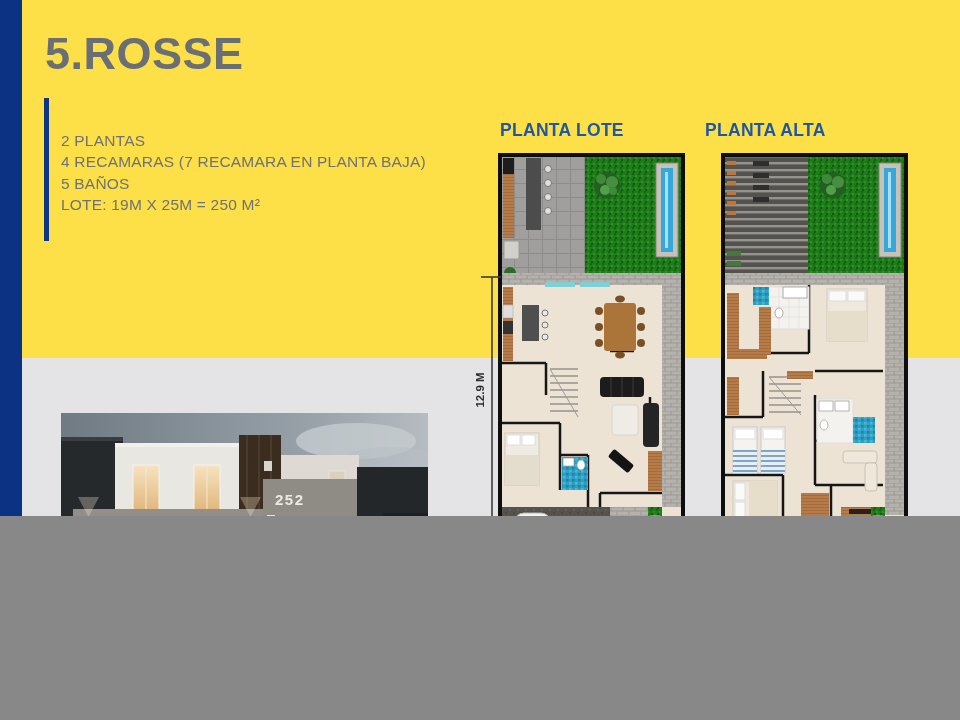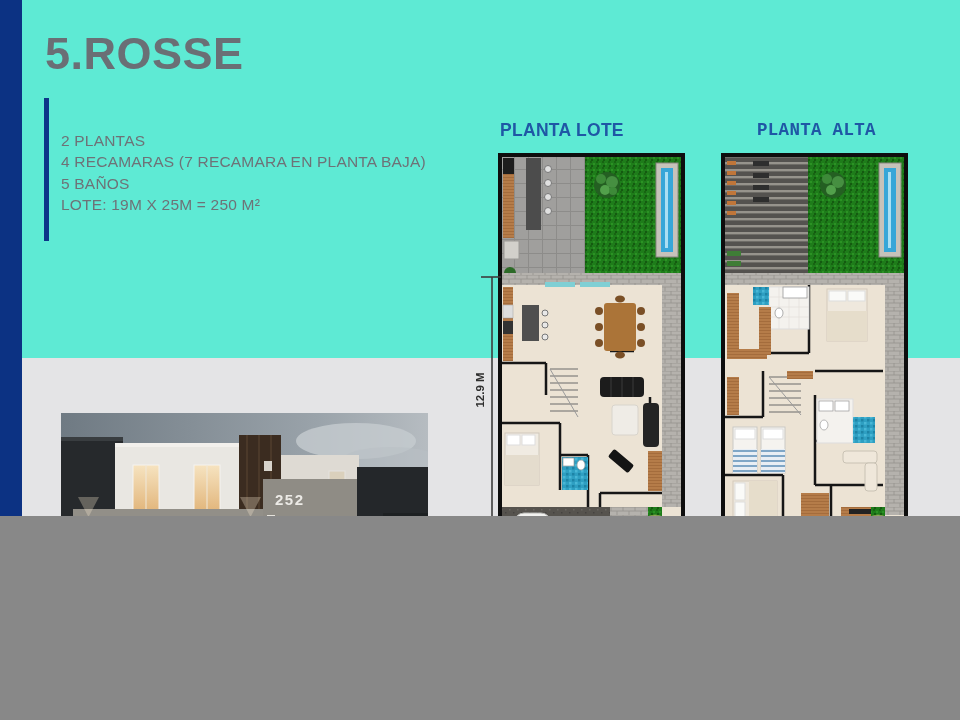--- a/index.html
+++ b/index.html
@@ -1,25 +1,25 @@
 <!DOCTYPE html>
 <html><head>
 <meta charset="utf-8">
 <style>
   html,body{margin:0;padding:0;background:#888;}
-  #slide{position:relative;width:960px;height:516px;background:#5eead4;overflow:hidden;
+  #slide{position:relative;width:960px;height:516px;background:#fde047;overflow:hidden;
          font-family:"Liberation Sans",sans-serif;}
   .abs{position:absolute;}
   #left-bar{left:0;top:0;width:22px;height:720px;background:#0c3283;}
   #lower-bg{left:0;top:358px;width:960px;height:362px;background:#e4e4e6;}
   #title{left:45px;top:28px;font-size:45px;font-weight:700;color:#6a6f75;letter-spacing:.5px;}
   #accent-bar{left:44px;top:98px;width:5px;height:143px;background:#0d3588;}
   #specs{left:61px;top:89px;color:#6e7277;font-size:15.5px;line-height:21.3px;font-weight:400;letter-spacing:.2px;margin-top:41px;}
   .plan-label{top:120px;font-size:17.5px;font-weight:700;color:#1f57a5;letter-spacing:.3px;}
-  #label-baja{left:500px;} #label-alta{left:757px;font-family:Liberation Mono, monospace;}
+  #label-baja{left:500px;} #label-alta{left:705px;}
   #dim-depth{left:448px;top:383px;width:66px;height:14px;transform:rotate(-90deg);
              text-align:center;font-size:11.5px;font-weight:700;color:#2e2e2e;}
   #dim-width{left:560px;top:620px;width:62px;text-align:left;font-size:12.5px;font-weight:700;color:#2e2e2e;}
   #plans-svg{left:480px;top:115px;}
   #photo-svg{left:61px;top:413px;}
   #logo-svg{left:873px;top:657px;}
   svg text{font-family:"Liberation Sans",sans-serif;}
 </style>
 </head>
 <body>

